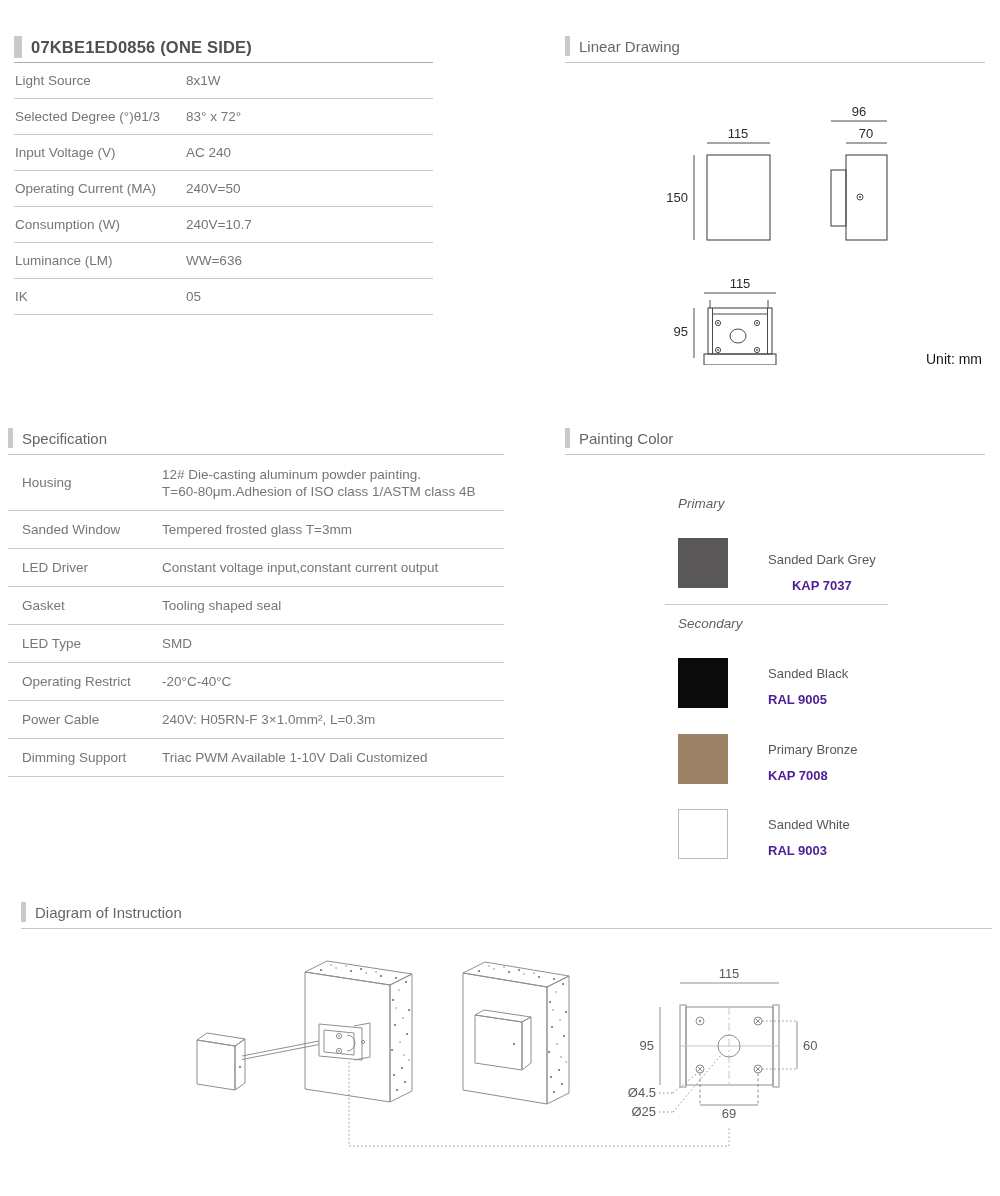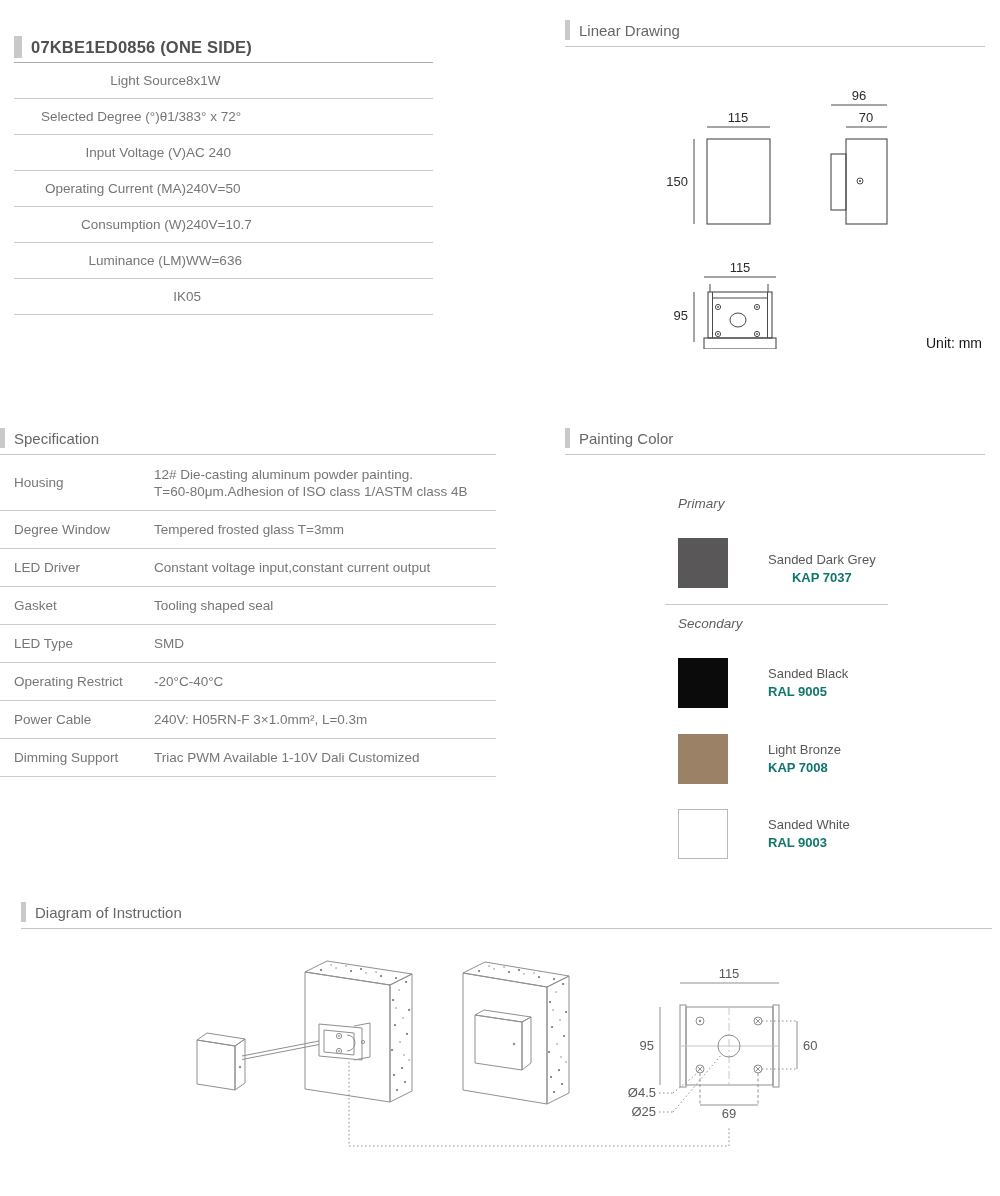--- a/index.html
+++ b/index.html
@@ -11,32 +11,32 @@
   .hd{display:flex;align-items:center;border-bottom:1px solid #c4c4c4;padding-bottom:6px;}
   .hd .bar{width:5px;height:20px;background:#c9c9c9;margin-right:9px;flex:none;}
   .hd .txt{font-size:15px;color:#666;}
   .hd.title .bar{width:8px;height:22px;}
   .hd.title{border-bottom:1px solid #ababab;padding-bottom:4px;}
   .hd.title .txt{font-size:16.5px;font-weight:bold;color:#4f4f4f;letter-spacing:.2px;}
 
   
   .row{display:flex;align-items:center;border-bottom:1px solid #cbcbcb;font-size:13.5px;color:#767676;box-sizing:border-box;}
   .prod-row{height:36px;}
-  .prod-row .lbl{width:171px;padding-left:1px;flex:none;text-align:right;}
+  .prod-row .lbl{width:171px;padding-left:1px;flex:none;}
   .spec-row{height:38px;}
   .spec-row.tall{height:56px;}
   .spec-row .lbl{width:140px;padding-left:14px;flex:none;}
   .val2 div{line-height:17px;}
 
   
   .pc-abs{position:absolute;}
   .pc-heading{font-size:13.5px;color:#5f5f5f;font-style:italic;}
   .swatch{width:50px;height:50px;box-sizing:border-box;}
   .sw-name{font-size:13px;color:#595757;}
-  .sw-code{font-size:13px;color:#0f766e;font-weight:bold;margin-top:3px;}
+  .sw-code{font-size:13px;color:#4c1d95;font-weight:bold;margin-top:11px;}
   .pc-divider{position:absolute;height:1px;background:#c9c9c9;}
 
   .unit-note{position:absolute;font-size:14px;color:#151515;}
 
   svg{display:block;}
   svg text{font-family:"Liberation Sans",sans-serif;}
   .ln{stroke:#4a4a4a;fill:none;stroke-width:1.1;}
   .lnthin{stroke:#4a4a4a;fill:none;stroke-width:1;}
   .dim{font-size:13px;fill:#2b2b2b;}
   .ln2{stroke:#8f8f8f;fill:none;stroke-width:1;}
@@ -78,21 +78,21 @@
     <div class="row prod-row">
       <div class="lbl">Luminance (LM)</div>
       <div class="val">WW=636</div>
     </div>
     <div class="row prod-row">
       <div class="lbl">IK</div>
       <div class="val">05</div>
     </div>
   </div>
 
-  <div class="panel" style="left:565px;top:20px;width:420px;height:340px;">
+  <div class="panel" style="left:565px;top:36px;width:420px;height:340px;">
     <div class="hd">
       <div class="bar"></div>
       <div class="txt">Linear Drawing</div>
     </div>
     <svg width="420" height="300" viewBox="0 0 420 300" style="position:absolute;left:0;top:29px;">
 
       <g>
         <rect class="ln" x="142" y="90" width="63" height="85"></rect>
         <path class="lnthin" d="M142 78 H205"></path>
         <text class="dim" x="173" y="73" text-anchor="middle">115</text>
@@ -129,34 +129,34 @@
         <ellipse class="lnthin" cx="173" cy="271" rx="8" ry="7"></ellipse>
         <path class="lnthin" d="M139 228 H211"></path>
         <text class="dim" x="175" y="223" text-anchor="middle">115</text>
         <path class="lnthin" d="M129 243 V293"></path>
         <text class="dim" x="123" y="271" text-anchor="end">95</text>
       </g>
     </svg>
     <div class="unit-note" style="right:3px;top:315px;">Unit: mm</div>
   </div>
 
-  <div class="panel" style="left:0;top:428px;width:496px;">
+  <div class="panel" style="left:8px;top:428px;width:496px;">
     <div class="hd">
       <div class="bar"></div>
       <div class="txt">Specification</div>
     </div>
     <div class="row spec-row tall">
       <div class="lbl">Housing</div>
       <div class="val2">
         <div>12# Die-casting aluminum powder painting.</div>
         <div>T=60-80μm.Adhesion of ISO class 1/ASTM class 4B</div>
       </div>
     </div>
     <div class="row spec-row">
-      <div class="lbl">Degree Window</div>
+      <div class="lbl">Sanded Window</div>
       <div class="val">Tempered frosted glass T=3mm</div>
     </div>
     <div class="row spec-row">
       <div class="lbl">LED Driver</div>
       <div class="val">Constant voltage input,constant current output</div>
     </div>
     <div class="row spec-row">
       <div class="lbl">Gasket</div>
       <div class="val">Tooling shaped seal</div>
     </div>
@@ -196,21 +196,21 @@
     <div class="pc-abs pc-heading" style="left:113px;top:188px;">Secondary</div>
 
     <div class="pc-abs swatch" style="left: 113px; top: 230px; background-color: rgb(12, 11, 11);"></div>
     <div class="pc-abs" style="left:203px;top:238px;">
       <div class="sw-name">Sanded Black</div>
       <div class="sw-code">RAL 9005</div>
     </div>
 
     <div class="pc-abs swatch" style="left: 113px; top: 306px; background-color: rgb(155, 130, 102);"></div>
     <div class="pc-abs" style="left:203px;top:314px;">
-      <div class="sw-name">Light Bronze</div>
+      <div class="sw-name">Primary Bronze</div>
       <div class="sw-code">KAP 7008</div>
     </div>
 
     <div class="pc-abs swatch" style="left: 113px; top: 381px; border: 1px solid rgb(185, 185, 185); background-color: rgb(255, 255, 255);"></div>
     <div class="pc-abs" style="left:203px;top:389px;">
       <div class="sw-name">Sanded White</div>
       <div class="sw-code">RAL 9003</div>
     </div>
   </div>
 

